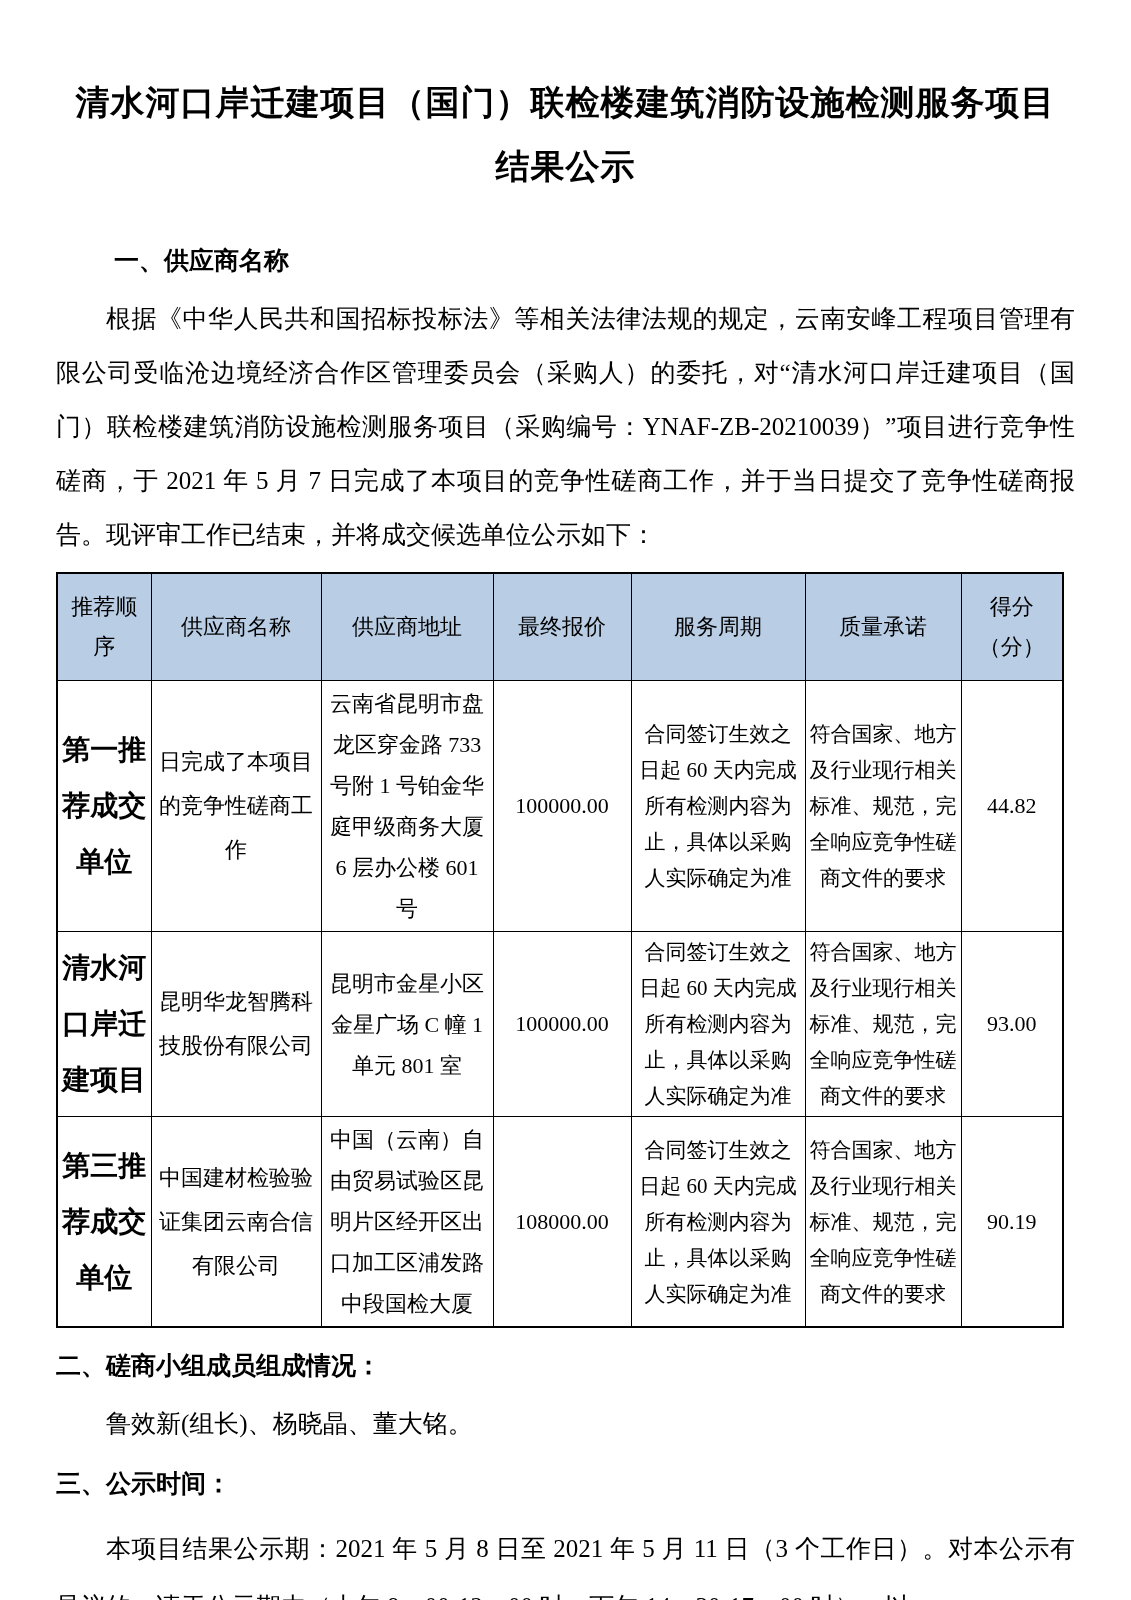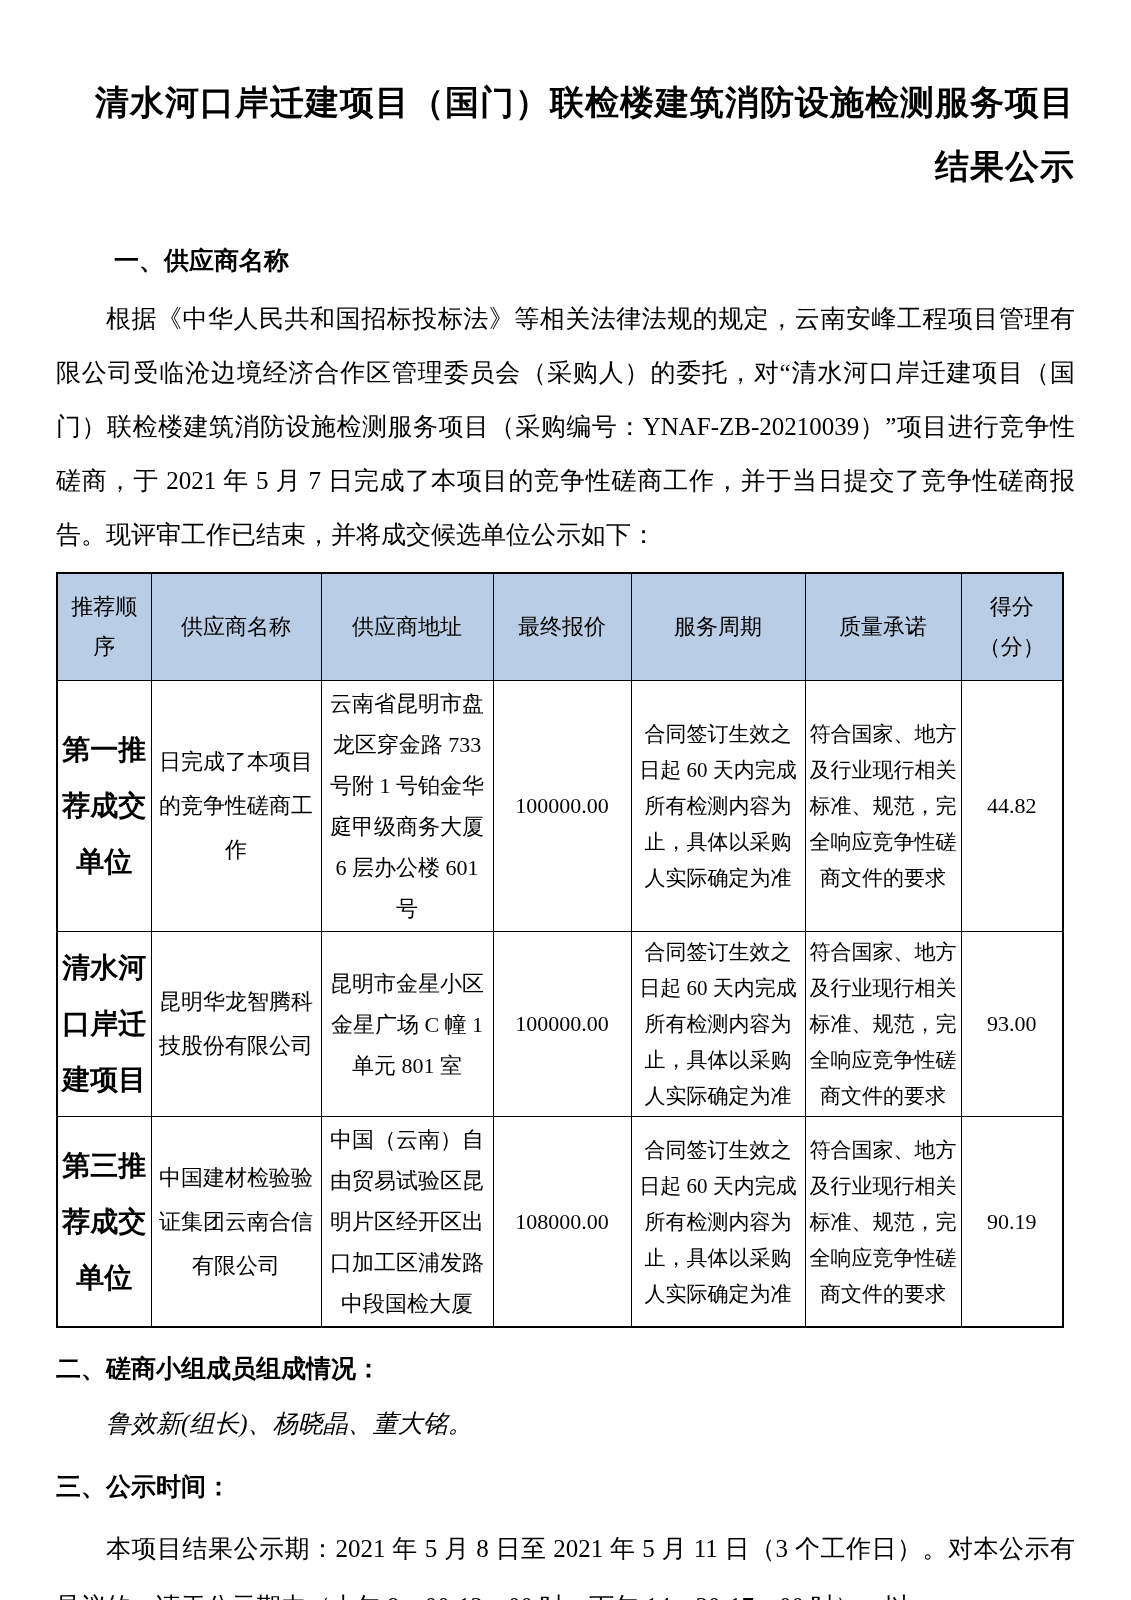--- a/index.html
+++ b/index.html
@@ -9,54 +9,53 @@
     color: #000;
     overflow: hidden;
   }
   .page { padding: 70px 56px 0 56px; box-sizing: border-box; }
 
   .doc-title {
     font-family: "Liberation Sans", sans-serif;
     font-weight: bold;
     font-size: 34px;
     line-height: 64px;
-    text-align: right;
+    text-align: center;
     margin: 0;
     letter-spacing: 1px;
   }
 
   .sec1-heading {
     font-family: "Liberation Sans", sans-serif;
     font-weight: bold;
     font-size: 25px;
     margin: 44px 0 0 0;
     padding-left: 58px;
     line-height: 36px;
   }
   .sec-heading {
-    font-family: Liberation Sans, sans-serif;
+    font-family: Liberation Mono, monospace;
     font-weight: bold;
     font-size: 25px;
     margin: 0;
     line-height: 40px;
   }
 
   .body-par {
     font-size: 25px;
     line-height: 54px;
     text-align: justify;
     text-indent: 2em;
     margin: 14px 0 0 0;
   }
   .members-par {
     font-size: 25px;
     line-height: 40px;
     text-indent: 2em;
     margin: 16px 0 22px 0;
-    font-style: italic;
   }
   .time-par {
     font-size: 25px;
     line-height: 58px;
     text-align: justify;
     text-indent: 2em;
     margin: 14px 0 0 0;
   }
 
   table.results {

